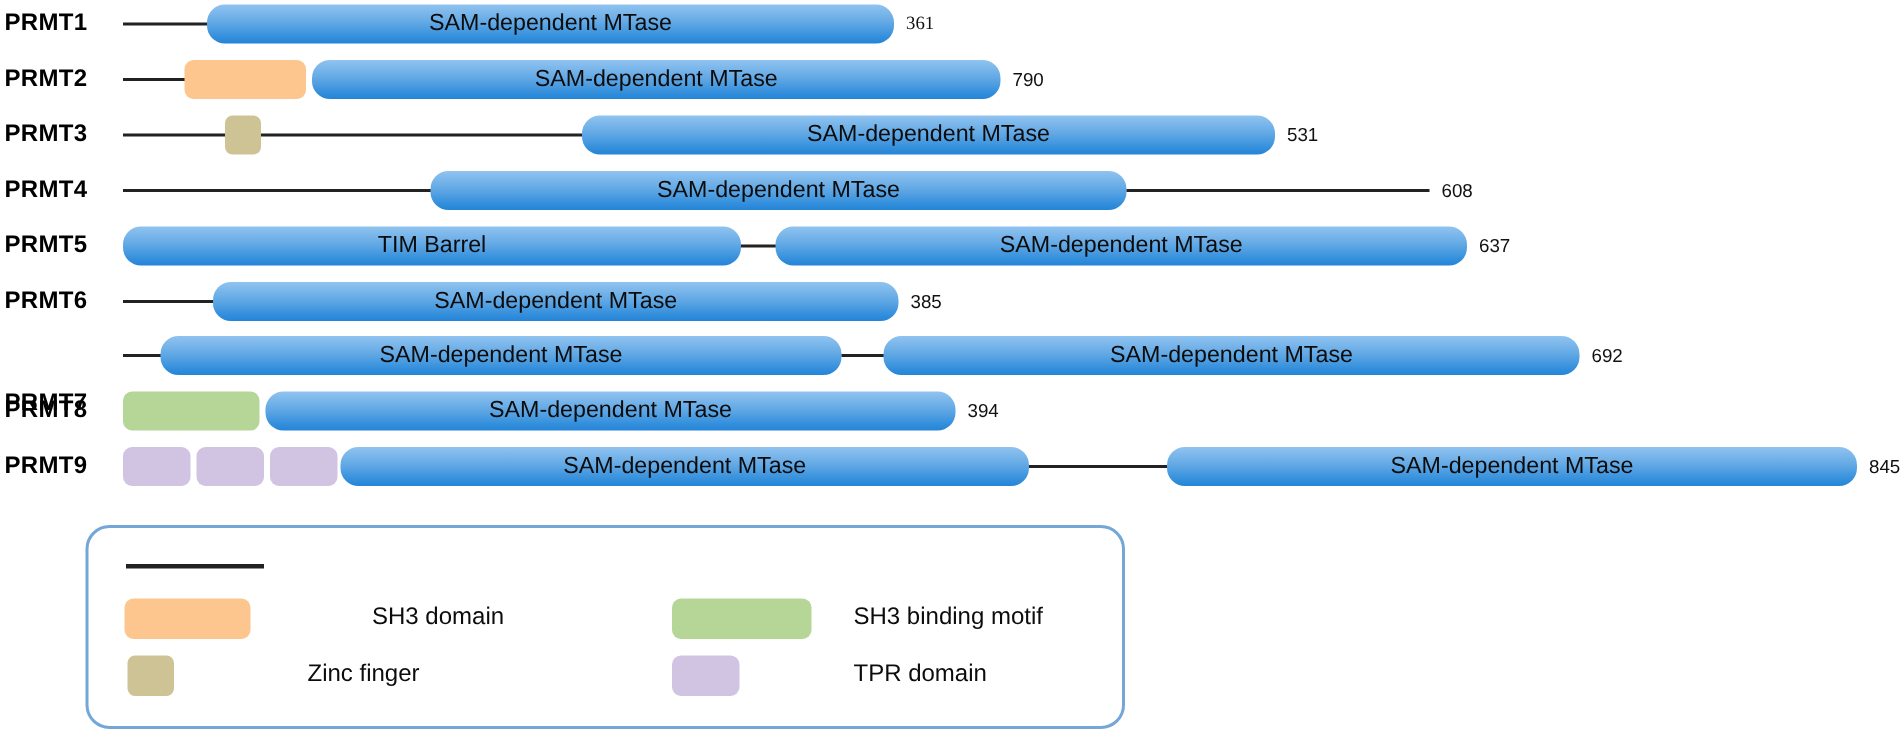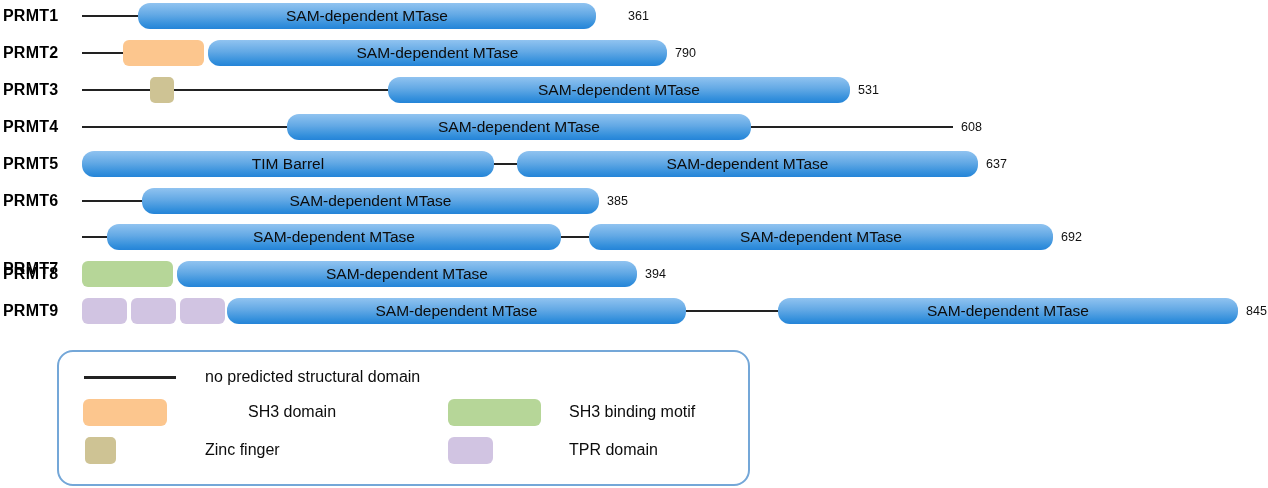--- a/index.html
+++ b/index.html
@@ -46,21 +46,21 @@
 </head>
 <body>
 
 <div class="stage">
   <div id="rows-root">
       <div class="plabel" style="top: 16px;">PRMT1</div>
       <div class="pline" style="left: 82px; width: 58px; top: 15px;"></div>
       <div class="dom mtase" style="left: 138px; width: 458px; top: 3px;">
         <span>SAM-dependent MTase</span>
       </div>
-      <div class="pnum" style="left: 628px; top: 16px;">361</div>
+      <div class="pnum" style="left: 604px; top: 16px; font-family: Liberation Serif, serif;">361</div>
       <div class="plabel" style="top: 52.9px;">PRMT2</div>
       <div class="pline" style="left: 82px; width: 44px; top: 51.9px;"></div>
       <div class="dom sh3" style="left: 123px; width: 81px; top: 39.9px;"></div>
       <div class="dom mtase" style="left: 208px; width: 459px; top: 39.9px;">
         <span>SAM-dependent MTase</span>
       </div>
       <div class="pnum" style="left: 675px; top: 52.9px;">790</div>
       <div class="plabel" style="top: 89.8px;">PRMT3</div>
       <div class="pline" style="left: 82px; width: 308px; top: 88.8px;"></div>
       <div class="dom zf" style="left: 150px; width: 24px; top: 76.8px;"></div>
@@ -115,21 +115,20 @@
       </div>
       <div class="pline" style="left: 686px; width: 92px; top: 310.2px;"></div>
       <div class="dom mtase" style="left: 778px; width: 460px; top: 298.2px;">
         <span>SAM-dependent MTase</span>
       </div>
       <div class="pnum" style="left: 1246px; top: 311.2px;">845</div>
     </div>
 
   <div class="legend">
     <div class="lg-swatch sw-line"></div>
-    <div class="lg-label l-line">no predicted structural domain</div>
 
     <div class="lg-swatch sw-sh3"></div>
     <div class="lg-label l-sh3">SH3 domain</div>
 
     <div class="lg-swatch sw-sh3b"></div>
     <div class="lg-label l-sh3b">SH3 binding motif</div>
 
     <div class="lg-swatch sw-zf"></div>
     <div class="lg-label l-zf">Zinc finger</div>
 

